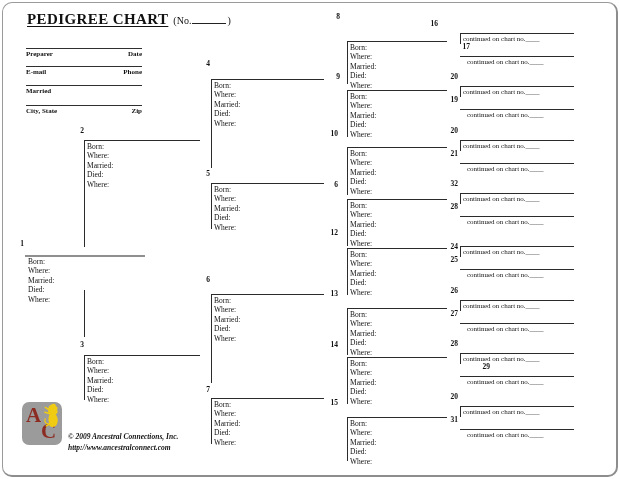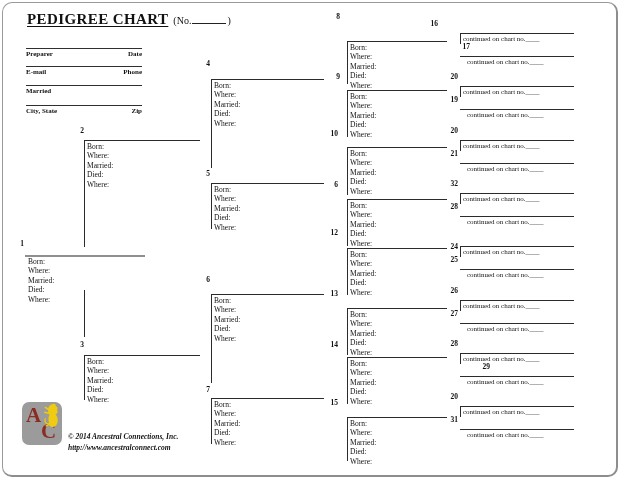--- a/index.html
+++ b/index.html
@@ -305,15 +305,15 @@
     <span class="logo-a">A</span>
     <span class="logo-c">C</span>
     <span class="lion">
       <svg width="19" height="25" viewBox="0 0 20 26" aria-hidden="true">
         <path fill="#efcb11" d="M11 1 C13 0 15 1 14.6 3.2 C16.5 3.6 17 5.5 15.8 7 C17.2 9 16.4 11 14.5 11.6 C16.8 15 17.5 19 15.5 22.5 C14.5 24.5 12 25.5 9.5 24.8 C8 24.4 7.2 23 7.6 21.4 C6.2 18 6.6 14.4 8.2 11.2 C6.4 10.4 5.8 8.4 7 6.8 C6.2 4.6 7.4 2.2 9.6 1.6 Z"></path>
         <path stroke="#efcb11" stroke-width="1.6" fill="none" stroke-linecap="round" d="M9 8 L3.5 4.5 M9.5 11.5 L3 9.5 M8 22 L4.5 24"></path>
         <path stroke="#efcb11" stroke-width="1.3" fill="none" stroke-linecap="round" d="M7.8 21.5 C4 22.5 2.2 19.5 3.4 16.5"></path>
       </svg>
     </span>
   </div>
-  <div class="copyright" style="top:432px">© 2014 Ancestral Connections, Inc.</div>
+  <div class="copyright" style="top:432px">© 2009 Ancestral Connections, Inc.</div>
   <div class="copyright" style="top:443px">http://www.ancestralconnect.com</div>
 </div>
 
 </body></html>

